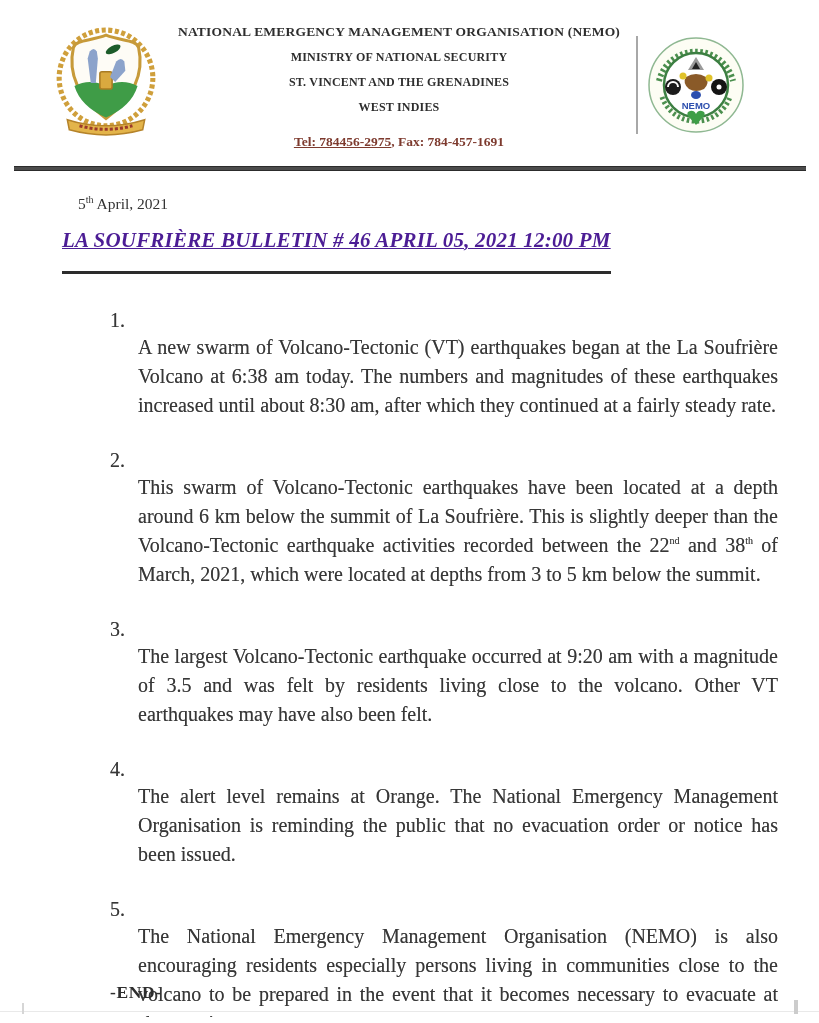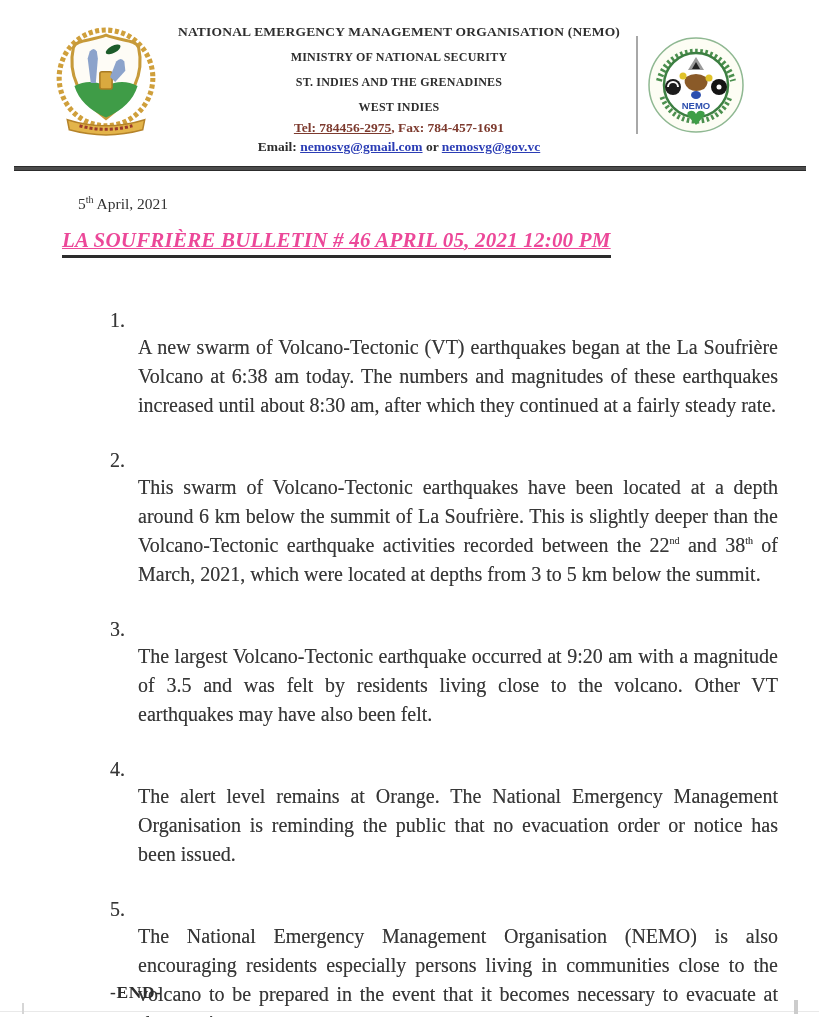--- a/index.html
+++ b/index.html
@@ -6,38 +6,38 @@
   .page {
     position:relative; width:819px; height:1017px; margin:0 auto;
     background:#ffffff; overflow:hidden;
     font-family:"Liberation Serif", serif; color:#333;
   }
   
   .crest { position:absolute; left:50px; top:24px; width:112px; height:118px; }
   .header-text { position:absolute; left:168px; top:24px; width:462px; text-align:center; color:#2e2e2e; }
   .org-line1 { font-weight:bold; font-size:13.5px; letter-spacing:.2px; }
   .org-line  { font-weight:bold; font-size:12px; margin-top:10px; letter-spacing:.2px; }
-  .tel-line  { font-weight:bold; font-size:13.5px; margin-top:5px; color:#7d3a2e; }
+  .tel-line  { font-weight:bold; font-size:13.5px; margin-top:19px; color:#7d3a2e; }
   .tel-link  { text-decoration:underline; color:#7d3a2e; cursor:pointer; }
   .email-line{ font-weight:bold; font-size:13.5px; margin-top:3px; color:#2e2e2e; }
   .email-link{ color:#2b3db5; text-decoration:underline; cursor:pointer; }
   .header-divider { position:absolute; left:636px; top:36px; width:2px; height:98px; background:#a8a8a8; }
   .nemo-logo { position:absolute; left:646px; top:34px; width:100px; height:102px; }
   
   .thick-rule {
     position:absolute; left:14px; top:166px; width:792px; height:5px;
     background:#4c4c4c; border-top:1px solid #2c2c2c; border-bottom:1px solid #2c2c2c;
     box-sizing:border-box;
   }
   .date-line { position:absolute; left:78px; top:194px; font-size:15.5px; color:#333; }
   .date-line sup { font-size:10px; }
   .bulletin-title {
     position:absolute; left:62px; top:228px;
     font-size:21px; font-weight:bold; font-style:italic; letter-spacing:.2px;
-    color:#ec4899; border-bottom:3px solid #2c2c2c; padding-bottom:2px;
+    color:#4c1d95; border-bottom:3px solid #2c2c2c; padding-bottom:18px;
     text-decoration:underline; text-decoration-thickness:1px;
   }
   
   .body-col { position:absolute; left:110px; top:306px; width:668px; }
   .para { display:flex; font-size:20px; line-height:29px; color:#373737; margin-bottom:26px;
           text-shadow:0 0 .4px rgba(55,55,55,.55); }
   .para .num { width:28px; flex:none; }
   .para .ptext { flex:1; text-align:justify;margin-top:27px; }
   .para sup { font-size:10px; line-height:0; }
   .end-marker {
@@ -62,24 +62,23 @@
     <path d="M39 26 q4 -5 7 0 l1 7 -2 24 -5 0 -3 -24 Z" fill="#8ca3cb"></path>
     <path d="M65 36 q5 -5 8 0 l1 9 -10 11 -5 -5 Z" fill="#8ca3cb"></path>
     <ellipse cx="62" cy="24" rx="8" ry="3.5" fill="#1d5c2a" transform="rotate(-28 62 24)"></ellipse>
     <path d="M17 93 Q55 105 93 93 L91 103 Q55 113 19 103 Z" fill="#e3b44a" stroke="#b5832a" stroke-width="1.5"></path>
     <path d="M29 99 Q55 106 81 99" stroke="#9c3a2a" stroke-width="3" stroke-dasharray="3 2" fill="none"></path>
   </svg>
 
   <div class="header-text">
     <div class="org-line1">NATIONAL EMERGENCY MANAGEMENT ORGANISATION (NEMO)</div>
     <div class="org-line">MINISTRY OF NATIONAL SECURITY</div>
-    <div class="org-line">ST. INDIES AND THE GRENADINES</div>
+    <div class="org-line">ST. VINCENT AND THE GRENADINES</div>
     <div class="org-line">WEST INDIES</div>
     <div class="tel-line"><span class="tel-link">Tel: 784456-2975</span><span>, Fax: 784-457-1691</span></div>
-    <div class="email-line"><span>Email: </span><span class="email-link">nemosvg@gmail.com</span><span> or </span><span class="email-link">nemosvg@gov.vc</span></div>
   </div>
 
   <div class="header-divider"></div>
 
   <svg class="nemo-logo" viewBox="0 0 100 100">
     <circle cx="50" cy="50" r="47" fill="#fdfdf4" stroke="#8fb892" stroke-width="1.5"></circle>
     <path d="M13 46 A38 38 0 0 1 87 46" fill="none" stroke="#4b8f4e" stroke-width="6" stroke-dasharray="2.5 2.5"></path>
     <path d="M16 62 A36 36 0 0 0 84 62" fill="none" stroke="#4b8f4e" stroke-width="5" stroke-dasharray="2.5 2.5"></path>
     <circle cx="50" cy="50" r="32" fill="#ffffff" stroke="#3c7f42" stroke-width="2.5"></circle>
     <path d="M50 22 L58 35 L42 35 Z" fill="#9a9a9a"></path>

